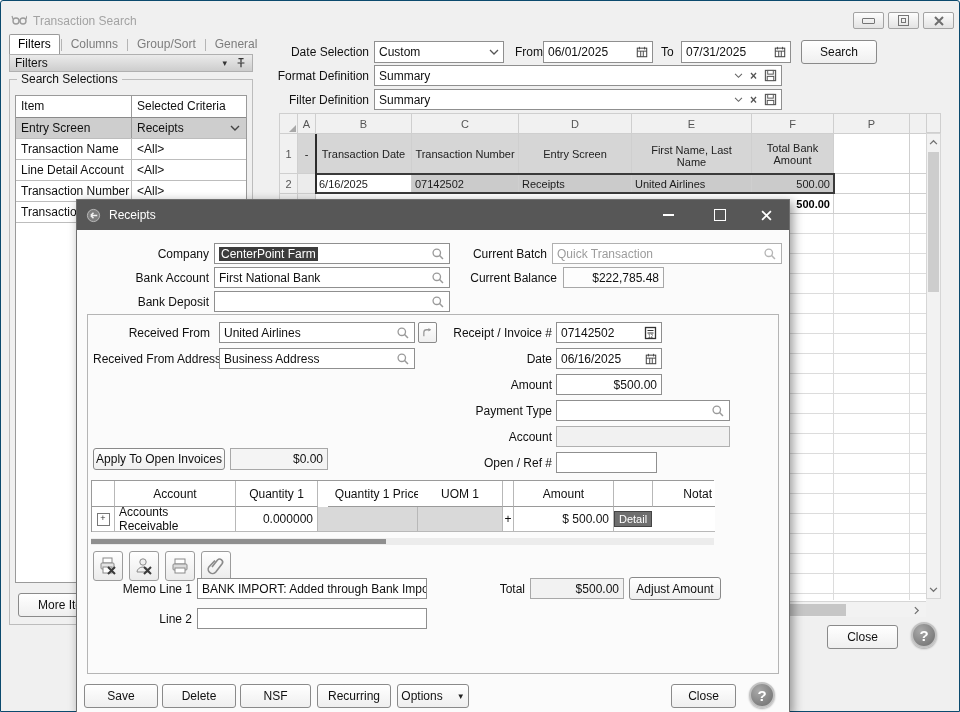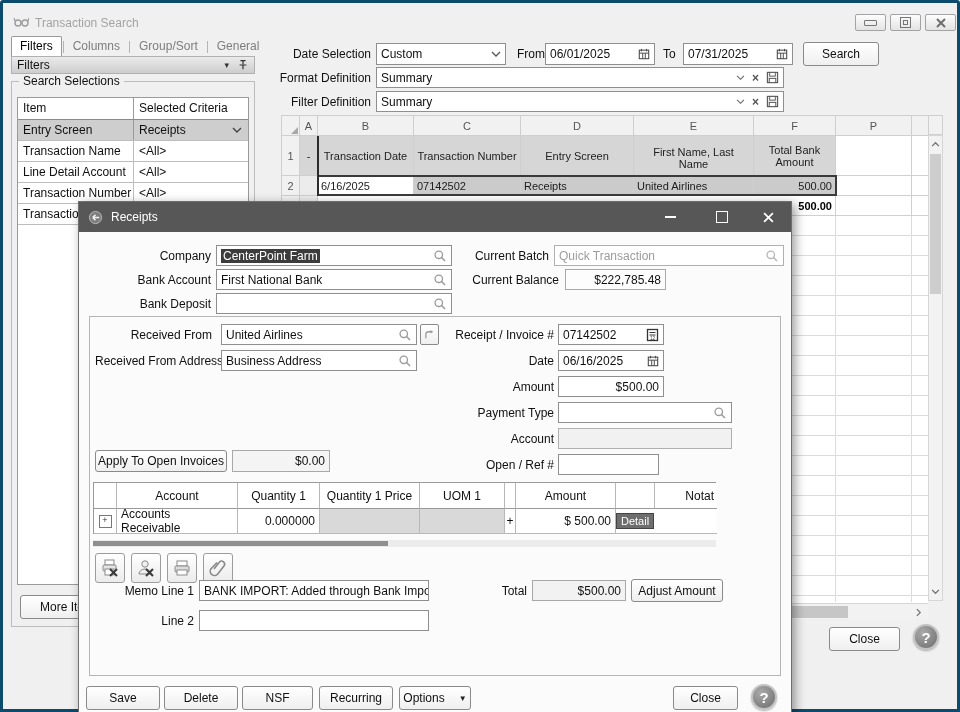--- a/index.html
+++ b/index.html
@@ -1,20 +1,20 @@
 <!DOCTYPE html>
 <html><head>
 <meta charset="utf-8">
 <style>
   html,body{margin:0;padding:0}
   body{width:960px;height:712px;position:relative;overflow:hidden;background:#fff;
        font-family:"Liberation Sans",sans-serif;font-size:12px;color:#111;
        -webkit-font-smoothing:antialiased}
   .abs{position:absolute;box-sizing:border-box}
-  .win{position:absolute;inset:0;background:#f0f0f0;border:3px solid #0c4a6e;border-radius:3px 3px 0 0}
+  .win{position:absolute;inset:0;background:#f0f0f0;border:1px solid #0c4a6e;border-radius:3px 3px 0 0}
   .ttl{font-size:12px;color:#a3a3a3;white-space:nowrap}
   .winbtn{width:31px;height:17px;background:linear-gradient(#fdfdfd,#e3e3e3);border:1px solid #a3a3a3;
           border-radius:2px;display:flex;align-items:center;justify-content:center}
   .lbl{font-size:12px;color:#101010;white-space:nowrap}
   .lblr{text-align:right}
   .tb{background:#fff;border:1px solid #8f8f8f;display:flex;align-items:center;padding:0 4px;
       font-size:12px;color:#101010;white-space:nowrap;overflow:hidden}
   .tb.dis{background:#f1f1f1;border-color:#b0b0b0}
   .btn{background:linear-gradient(#ffffff,#efefef);border:1px solid #8a8a8a;border-radius:3px;
        display:flex;align-items:center;justify-content:center;font-size:12px;color:#101010;white-space:nowrap}
@@ -378,21 +378,21 @@
     <div class="abs lbl lblr" style="left:335px;top:256px;width:140px">Open / Ref #</div>
     <div class="abs tb" style="left:479px;top:252px;width:101px;height:21px"></div>
 
     <div class="abs btn" style="left:16px;top:248px;width:132px;height:22px">Apply To Open Invoices</div>
     <div class="abs tb" style="left:153px;top:248px;width:98px;height:22px;justify-content:flex-end;background:#f4f4f4;border-color:#a8a8a8">$0.00</div>
 
     <div class="abs" style="left:14px;top:280px;width:623px;height:52px;border:1px solid #9a9a9a;background:#fff">
       <div class="dgh" style="left:0;top:0;width:23px;height:26px"></div>
       <div class="dgh" style="left:23px;top:0;width:121px;height:26px">Account</div>
       <div class="dgh" style="left:144px;top:0;width:82px;height:26px">Quantity 1</div>
-      <div class="dgh" style="left:226px;top:0;width:100px;height:26px">Quantity 1 Price</div>
+      <div class="dgh" style="left:236px;top:0;width:100px;height:26px">Quantity 1 Price</div>
       <div class="dgh" style="left:326px;top:0;width:85px;height:26px">UOM 1</div>
       <div class="dgh" style="left:411px;top:0;width:11px;height:26px"></div>
       <div class="dgh" style="left:422px;top:0;width:100px;height:26px">Amount</div>
       <div class="dgh" style="left:522px;top:0;width:39px;height:26px"></div>
       <div class="dgh" style="left:561px;top:0;width:62px;height:26px;justify-content:flex-end;padding-right:3px;border-right:none">Notat</div>
 
       <div class="dgc" style="left:0;top:26px;width:23px;height:25px;justify-content:center">
         <span style="width:11px;height:11px;border:1px solid #777;font-size:9px;line-height:9px;text-align:center;color:#333">+</span>
       </div>
       <div class="dgc" style="left:23px;top:26px;width:121px;height:25px">Accounts Receivable</div>

